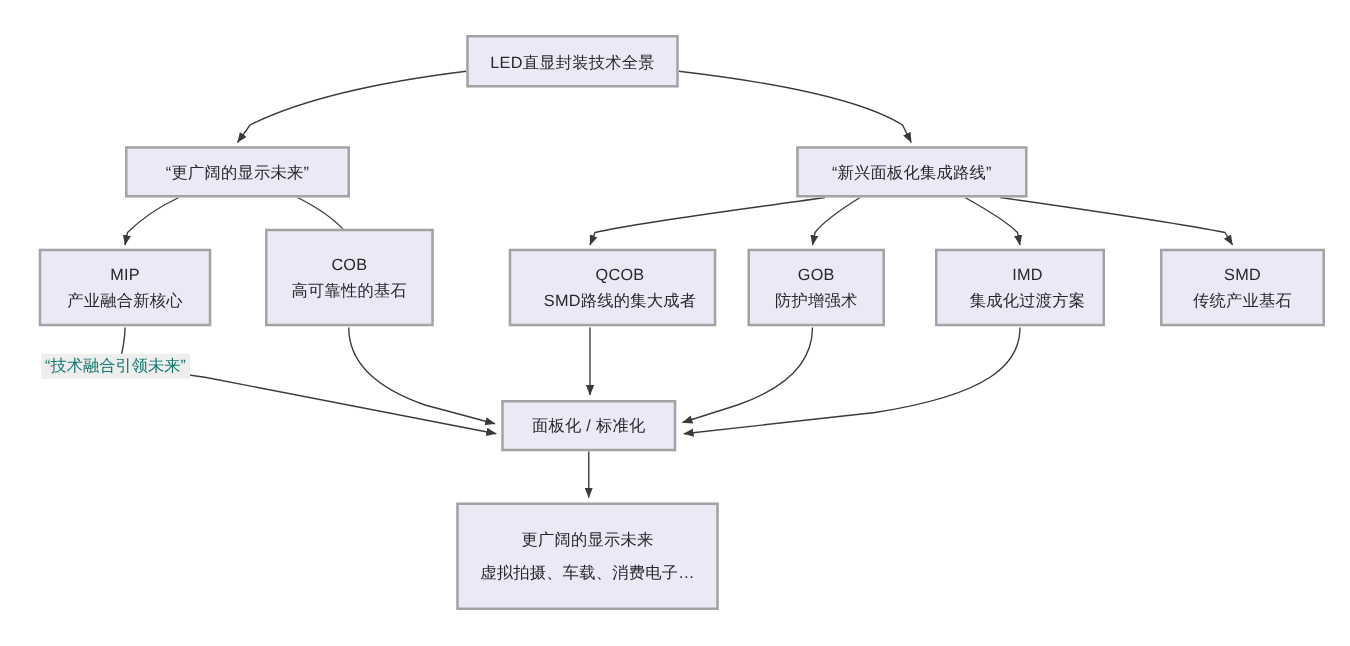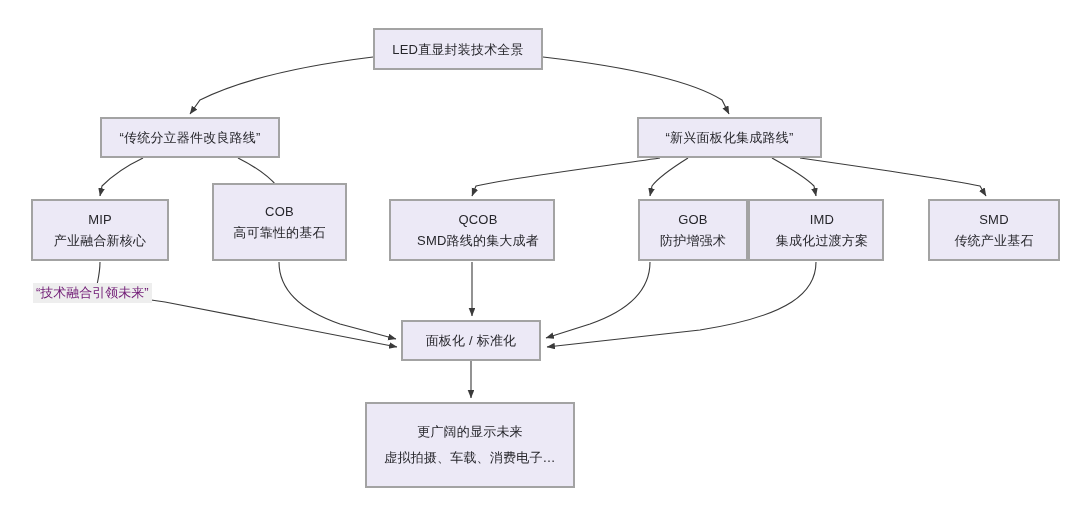--- a/index.html
+++ b/index.html
@@ -44,21 +44,21 @@
   .node .line {
     display: block;
     white-space: nowrap;
   }
   .node.wrap .line {
     white-space: normal;
   }
   .edge-label {
     position: absolute;
     background: #eeeeee;
-    color: #701a75;
+    color: #0f766e;
     font-size: 13px;
     line-height: 18px;
     padding: 1px 3px;
     white-space: nowrap;
     z-index: 3;
   }
 </style>
 </head>
 <body>
 
@@ -100,43 +100,43 @@
 
       <path d="M471,361 L471,398"></path>
     </g>
   </svg>
 
   <div class="node" style="left:373px; top:28px; width:170px; height:42px;">
     <span class="line">LED直显封装技术全景</span>
   </div>
 
   <div class="node" style="left:100px; top:117px; width:180px; height:41px;">
-    <span class="line">“传统分立器件改良路线”</span>
+    <span class="line">“更广阔的显示未来”</span>
   </div>
 
   <div class="node" style="left:637px; top:117px; width:185px; height:41px;">
     <span class="line">“新兴面板化集成路线”</span>
   </div>
 
   <div class="node" style="left:31px; top:199px; width:138px; height:62px;">
     <span class="line">MIP</span>
     <span class="line">产业融合新核心</span>
   </div>
 
   <div class="node" style="left:212px; top:183px; width:135px; height:78px;justify-content:center;">
     <span class="line">COB</span>
     <span class="line">高可靠性的基石</span>
   </div>
 
-  <div class="node" style="left:389px; top:199px; width:166px; height:62px;padding-left:12px;">
+  <div class="node" style="left:407px; top:199px; width:166px; height:62px;padding-left:12px;">
     <span class="line">QCOB</span>
     <span class="line">SMD路线的集大成者</span>
   </div>
 
-  <div class="node" style="left:598px; top:199px; width:110px; height:62px;margin-left:40px;">
+  <div class="node" style="left:598px; top:199px; width:110px; height:62px;">
     <span class="line">GOB</span>
     <span class="line">防护增强术</span>
   </div>
 
   <div class="node" style="left:748px; top:199px; width:136px; height:62px;padding-left:12px;">
     <span class="line">IMD</span>
     <span class="line">集成化过渡方案</span>
   </div>
 
   <div class="node" style="left:928px; top:199px; width:132px; height:62px;">

